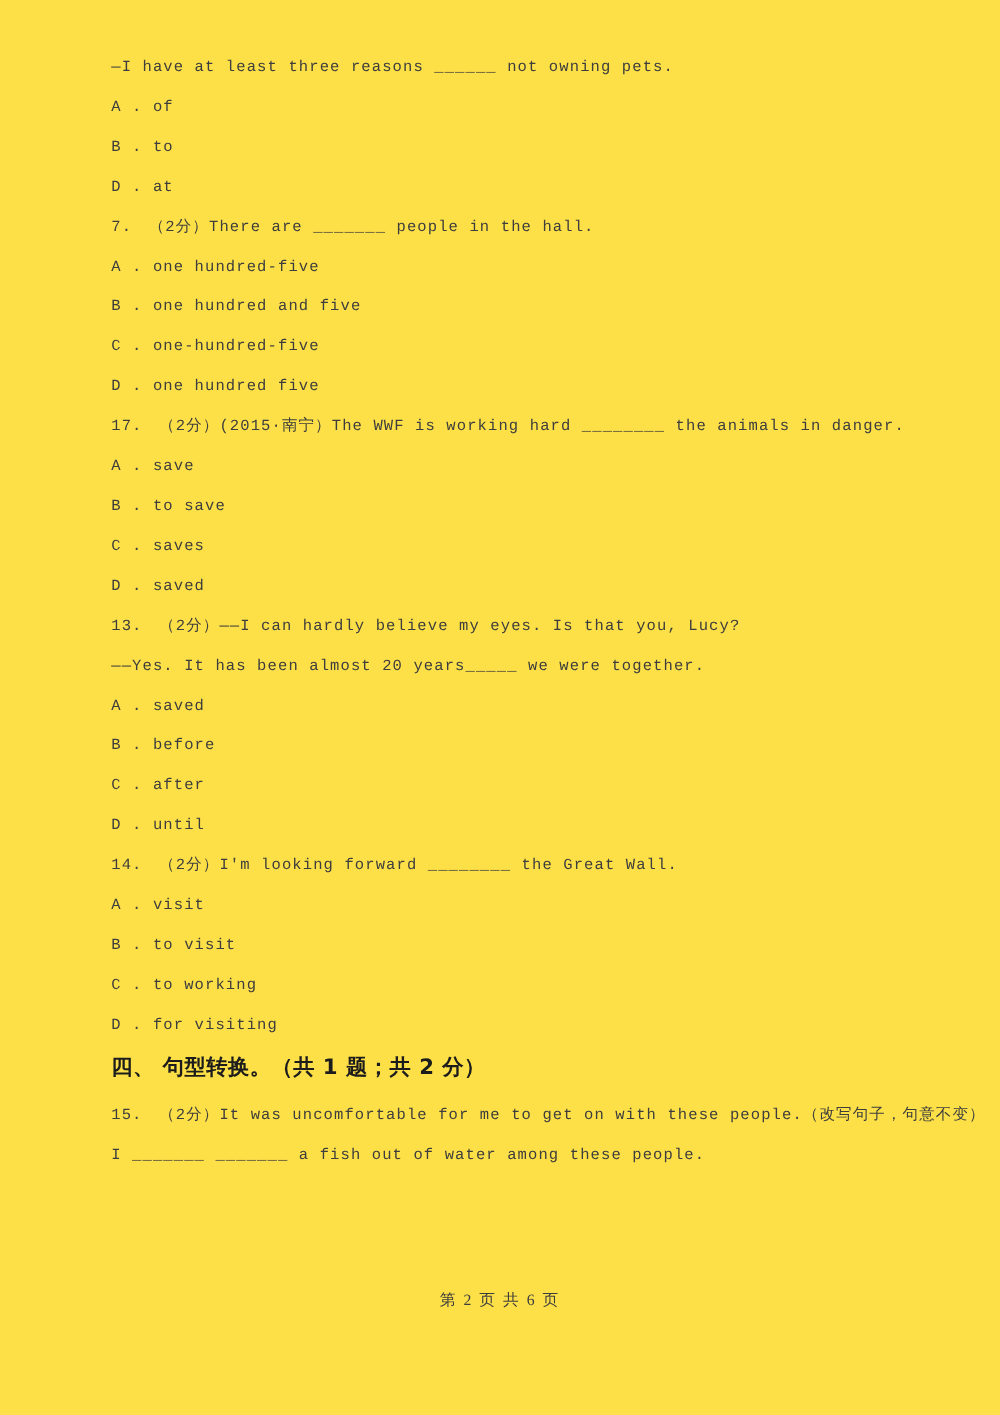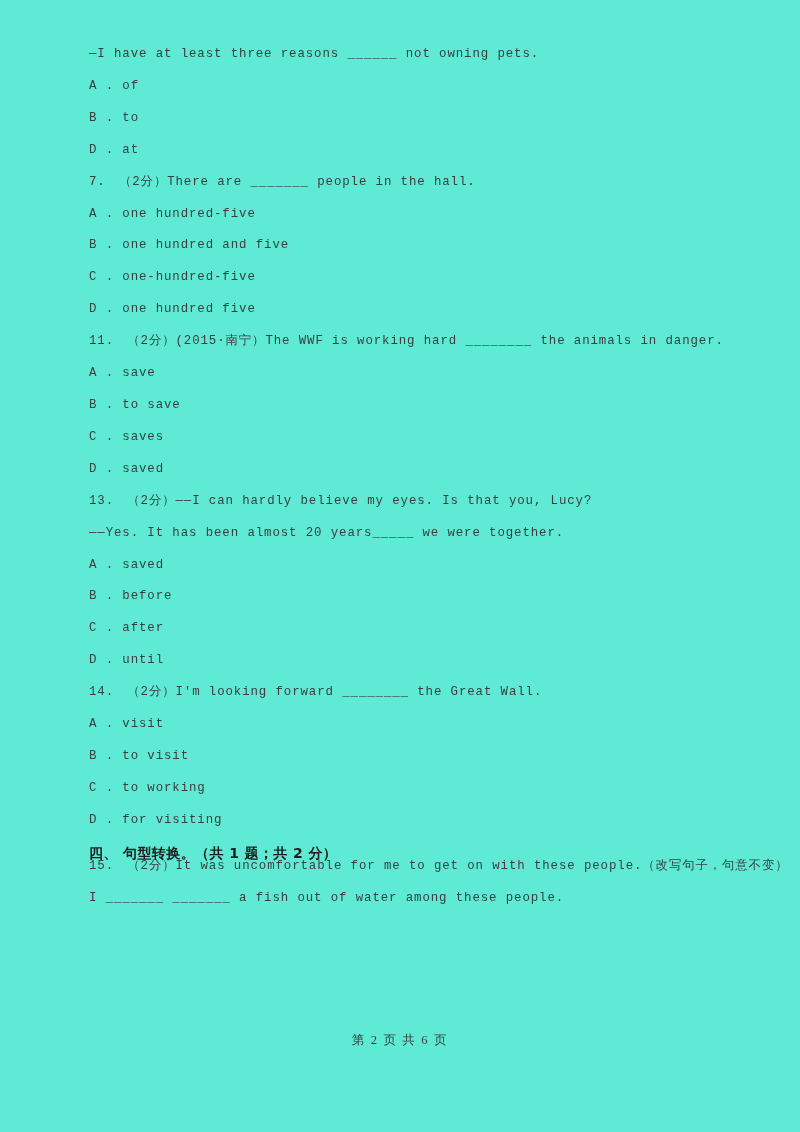--- a/index.html
+++ b/index.html
@@ -14,21 +14,21 @@
     font-family: "Liberation Serif", "DejaVu Serif", serif;
     color: #3a3a3a;
     overflow: hidden;
   }
   .page {
     position: absolute;
     left: 0;
     top: 0;
     width: 800px;
     height: 1132px;
-    background: #5eead4;
+    background: #fde047;
   }
   .content {
     position: absolute;
     left: 89px;
     top: 48px;
     width: 640px;
   }
 
   
   .line {
@@ -51,25 +51,26 @@
     margin-bottom: 19.5px;
     padding-left: 0px;
   }
   .opt:last-child {
     margin-bottom: 19.5px;
   }
 
   .section-heading {
     font-family: "DejaVu Sans", "Liberation Sans", sans-serif;
     font-weight: bold;
-    font-size: 14px;
+    font-size: 17px;
     color: #1c1c1c;
     letter-spacing: 0.4px;
     white-space: pre;
     margin-top: 3px;
+    margin-bottom: 23px;
     line-height: 1;
   }
 
   .footer {
     position: absolute;
     left: 0;
     top: 1032px;
     width: 800px;
     text-align: center;
     font-family: "Liberation Serif", "DejaVu Serif", serif;
@@ -89,21 +90,21 @@
     <div class="line opt">A . of</div>
     <div class="line opt">B . to</div>
     <div class="line opt">D . at</div>
 
     <div class="line stem">7.　（2分）There are _______ people in the hall.</div>
     <div class="line opt">A . one hundred-five</div>
     <div class="line opt">B . one hundred and five</div>
     <div class="line opt">C . one-hundred-five</div>
     <div class="line opt">D . one hundred five</div>
 
-    <div class="line stem">11.　（2分）(2015·南宁）The WWF is working hard ________ the animals in danger.</div>
+    <div class="line stem">17.　（2分）(2015·南宁）The WWF is working hard ________ the animals in danger.</div>
     <div class="line opt">A . save</div>
     <div class="line opt">B . to save</div>
     <div class="line opt">C . saves</div>
     <div class="line opt">D . saved</div>
 
     <div class="line stem2">13.　（2分）——I can hardly believe my eyes. Is that you, Lucy?</div>
     <div class="line stem">——Yes. It has been almost 20 years_____ we were together.</div>
     <div class="line opt">A . saved</div>
     <div class="line opt">B . before</div>
     <div class="line opt">C . after</div>

